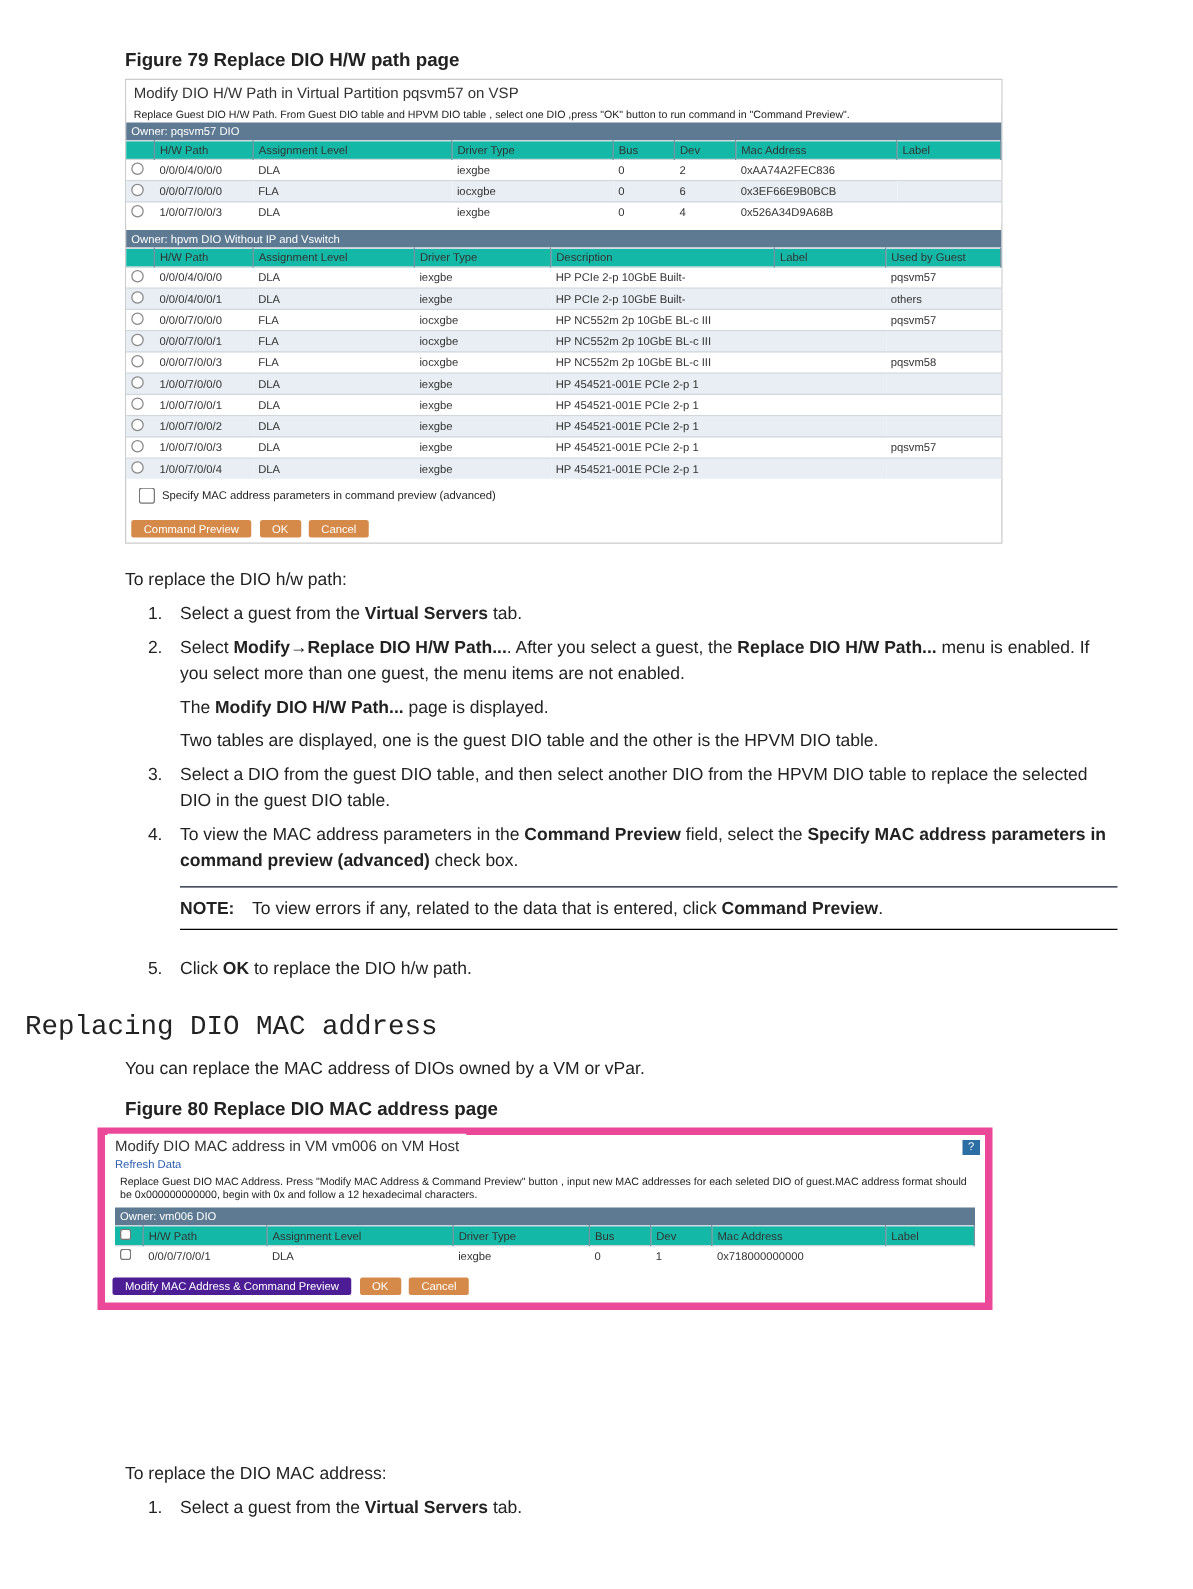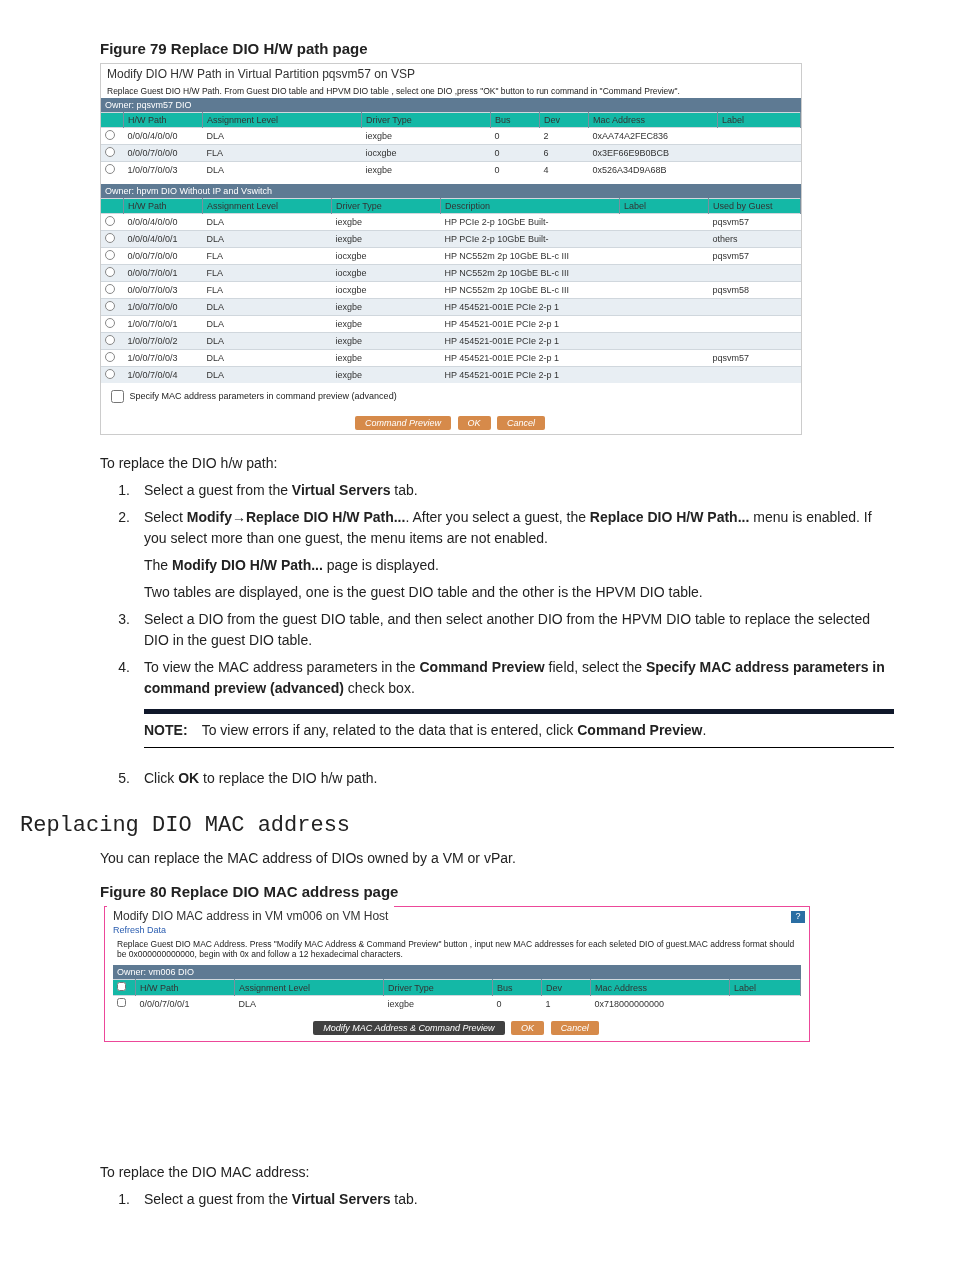--- a/index.html
+++ b/index.html
@@ -18,36 +18,36 @@
   .ss-instr { font-size:8.5px; padding:2px 6px; }
   .tbl-hdr-row { background:#14b8a6; color:#fff; font-size:9px; }
   .tbl-hdr-row td { padding:2px 4px; border-right:1px solid #78909f;}
   .owner-bar { background:#5e7a93; color:#fff; padding:2px 4px; font-size:9px;}
   .row-even { background:#e8eef3; }
   .row-odd { background:#fff; }
   table.inner { border-collapse: collapse; width:100%; }
   table.inner td { padding:2px 4px; font-size:9px; color:#333; border-top:1px solid #d0d7dd;}
   .radio-cell { width:14px; }
   .radio-dot { width:8px; height:8px; border:1px solid #888; border-radius:50%; display:inline-block; background:#fff;}
-  .btns-row { text-align:center; padding:6px 6px 4px 0;font-style:italic;}
+  .btns-row { text-align:left; padding:6px 6px 4px 0;}
   .gbtn { display:inline-block; font-size:9px; padding:2px 10px; border-radius:2px; color:#fff; margin-left:4px;}
   .g-orange { background:#d68a4a; }
-  .g-grey { background:#404040; }
+  .g-grey { background:#4c1d95; }
   .check-row { font-size:9px; padding:4px 6px;}
   .main-text { margin-left:40px; margin-top:18px; line-height:1.5; font-size:14px;}
   ol.num { list-style:none; padding-left:0; margin:6px 0 0 0;}
   ol.num > li { display:flex; margin-bottom:6px; }
   ol.num > li > .num-lbl { width:30px; text-align:right; padding-right:14px; flex-shrink:0;}
   ol.num > li > .num-body { flex:1;}
-  .note-box { border-top:5px solid #0f172a; border-bottom:1px solid #000; padding:6px 0; margin:10px 0 14px 0;}
+  .note-box { border-top:1px solid #0f172a; border-bottom:1px solid #000; padding:6px 0; margin:10px 0 14px 0;}
   .note-lbl { font-weight:bold; display:inline-block; width:54px; vertical-align:top;}
   h2.sect { font-size:22px; margin:24px 0 10px -40px; font-family: Liberation Mono, monospace; }
   .linklike { color:#2a5db0; font-size:9px; padding:2px 6px;}
   .help-q { background:#2a6ea3; color:#fff; width:14px; height:12px; font-size:9px; text-align:center; display:inline-block; float:right; margin:2px;}
-  .ss-box2 { border:1px solid #ec4899; margin-left:44px; width:700px; font-size:9px; padding:2px;}
+  .ss-box2 { border:6px solid #ec4899; margin-left:18px; width:700px; font-size:9px; padding:2px;}
 </style>
 </head>
 <body>
 
 <div class="fig-title">Figure 79 Replace DIO H/W path page</div>
 
 <div class="screenshot-box">
   <div class="ss-title">Modify DIO H/W Path in Virtual Partition pqsvm57 on VSP</div>
   <div class="ss-instr">Replace Guest DIO H/W Path. From Guest DIO table and HPVM DIO table , select one DIO ,press "OK" button to run command in "Command Preview".</div>
 

